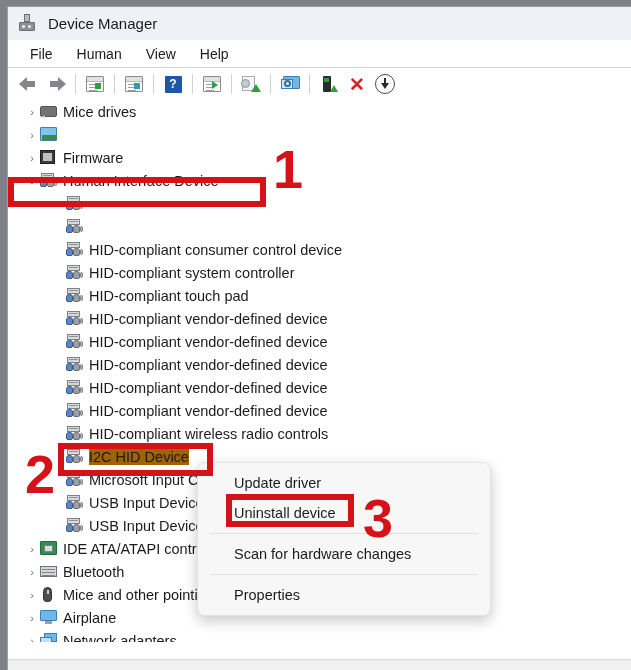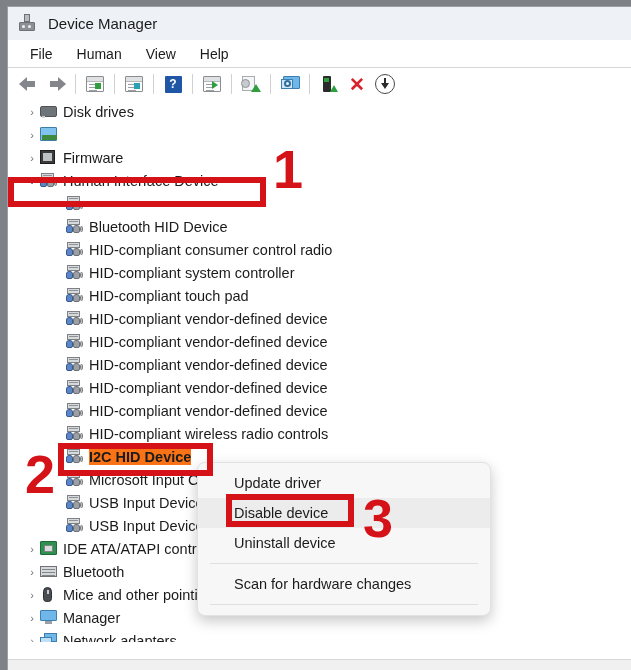--- a/index.html
+++ b/index.html
@@ -87,21 +87,21 @@
   .dlico{width:18px;height:18px;border-radius:50%;border:1px solid #4a4a4a;position:relative;background:#fff;}
   .dlico .sh{position:absolute;left:8px;top:3px;width:2px;height:7px;background:#2b2b2b;}
   .dlico .hd{position:absolute;left:5px;top:8px;width:0;height:0;border-left:4px solid transparent;border-right:4px solid transparent;border-top:6px solid #2b2b2b;}
 
   
   #treewrap{position:relative;background:#ffffff;height:542px;overflow:hidden;}
   .row{height:23px;display:flex;align-items:center;position:relative;white-space:nowrap;}
   .row .chev{width:16px;text-align:center;font-size:11px;color:#6d7176;flex:none;}
   .row .ico{width:17px;height:16px;margin-right:6px;flex:none;position:relative;}
   .row .lbl{font-size:14.5px;color:#1b1b1b;}
-  .row.sel .lbl{background:#f97316;font-weight:bold;}
+  .row.sel .lbl{background:#a16207;}
 
   
   .hid{width:17px;height:14px;position:relative;}
   .hid .kb{position:absolute;left:1px;top:0;width:13px;height:6px;background:#d7dadd;border:1px solid #7d8084;box-sizing:border-box;}
   .hid .kb i{position:absolute;top:1px;left:1px;right:1px;height:1px;background:#8f9296;}
   .hid .m1{position:absolute;left:0px;bottom:0;width:7px;height:8px;background:#5b87c9;border:1px solid #3a5a8c;border-radius:3px 3px 2px 2px;box-sizing:border-box;}
   .hid .m2{position:absolute;left:7px;bottom:0;width:7px;height:8px;background:#9aa0a6;border:1px solid #6b6f73;border-radius:3px 3px 2px 2px;box-sizing:border-box;}
   .hid .m3{position:absolute;right:0px;bottom:1px;width:3px;height:6px;background:#b7babd;border:1px solid #7d8084;border-radius:2px;box-sizing:border-box;}
 
   
@@ -253,21 +253,21 @@
         </div>
     </div>
   </div>
 
   <div id="treewrap">
       <div class="row">
         <div class="chev" style="margin-left:16px">›</div>
         <div class="ico">
           <div class="icn-disk"></div>
         </div>
-        <div class="lbl">Disk drives</div>
+        <div class="lbl">Mice drives</div>
       </div>
       <div class="row">
         <div class="chev" style="margin-left:16px">›</div>
         <div class="ico">
           <div class="icn-display"></div>
         </div>
       </div>
       <div class="row">
         <div class="chev" style="margin-left:16px">›</div>
         <div class="ico">
@@ -307,35 +307,34 @@
         <div class="ico">
           <div class="hid">
             <div class="kb">
               <i></i>
             </div>
             <div class="m1"></div>
             <div class="m2"></div>
             <div class="m3"></div>
           </div>
         </div>
-        <div class="lbl">Bluetooth HID Device</div>
-      </div>
-      <div class="row">
-        <div class="chev" style="margin-left:42px"></div>
-        <div class="ico">
-          <div class="hid">
-            <div class="kb">
-              <i></i>
-            </div>
-            <div class="m1"></div>
-            <div class="m2"></div>
-            <div class="m3"></div>
-          </div>
-        </div>
-        <div class="lbl">HID-compliant consumer control radio</div>
+      </div>
+      <div class="row">
+        <div class="chev" style="margin-left:42px"></div>
+        <div class="ico">
+          <div class="hid">
+            <div class="kb">
+              <i></i>
+            </div>
+            <div class="m1"></div>
+            <div class="m2"></div>
+            <div class="m3"></div>
+          </div>
+        </div>
+        <div class="lbl">HID-compliant consumer control device</div>
       </div>
       <div class="row">
         <div class="chev" style="margin-left:42px"></div>
         <div class="ico">
           <div class="hid">
             <div class="kb">
               <i></i>
             </div>
             <div class="m1"></div>
             <div class="m2"></div>
@@ -524,41 +523,41 @@
         <div class="lbl">Mice and other pointing devices</div>
       </div>
       <div class="row">
         <div class="chev" style="margin-left:16px">›</div>
         <div class="ico">
           <div class="icn-mon">
             <div class="s"></div>
             <div class="st"></div>
           </div>
         </div>
-        <div class="lbl">Manager</div>
+        <div class="lbl">Airplane</div>
       </div>
       <div class="row">
         <div class="chev" style="margin-left:16px">›</div>
         <div class="ico">
           <div class="icn-net">
             <div class="a"></div>
             <div class="b"></div>
           </div>
         </div>
         <div class="lbl">Network adapters</div>
       </div>
     </div>
 
   <div id="ctxmenu">
       <div class="mrow">Update driver</div>
-      <div class="mrow hover">Disable device</div>
       <div class="mrow">Uninstall device</div>
       <div class="msep"></div>
       <div class="mrow">Scan for hardware changes</div>
       <div class="msep"></div>
+      <div class="mrow">Properties</div>
     </div>
 
   <div id="statusbar"></div>
 
   <div class="redbox" style="left:0px;top:170px;width:258px;height:30px;"></div>
   <div class="rednum" style="left:265px;top:135px;">1</div>
 
   <div class="redbox" style="left:50px;top:436px;width:155px;height:33px;"></div>
   <div class="rednum" style="left:17px;top:440px;">2</div>
 

